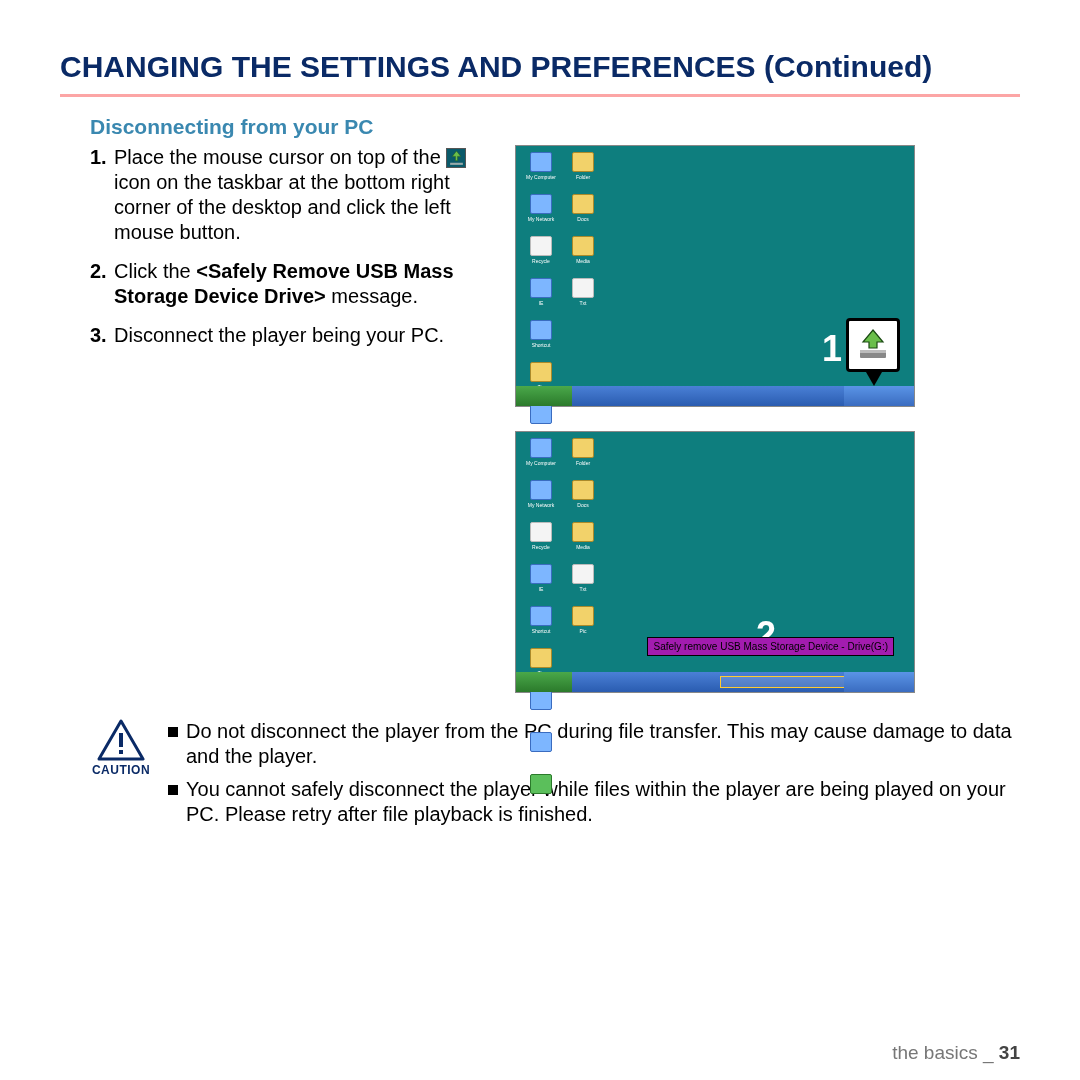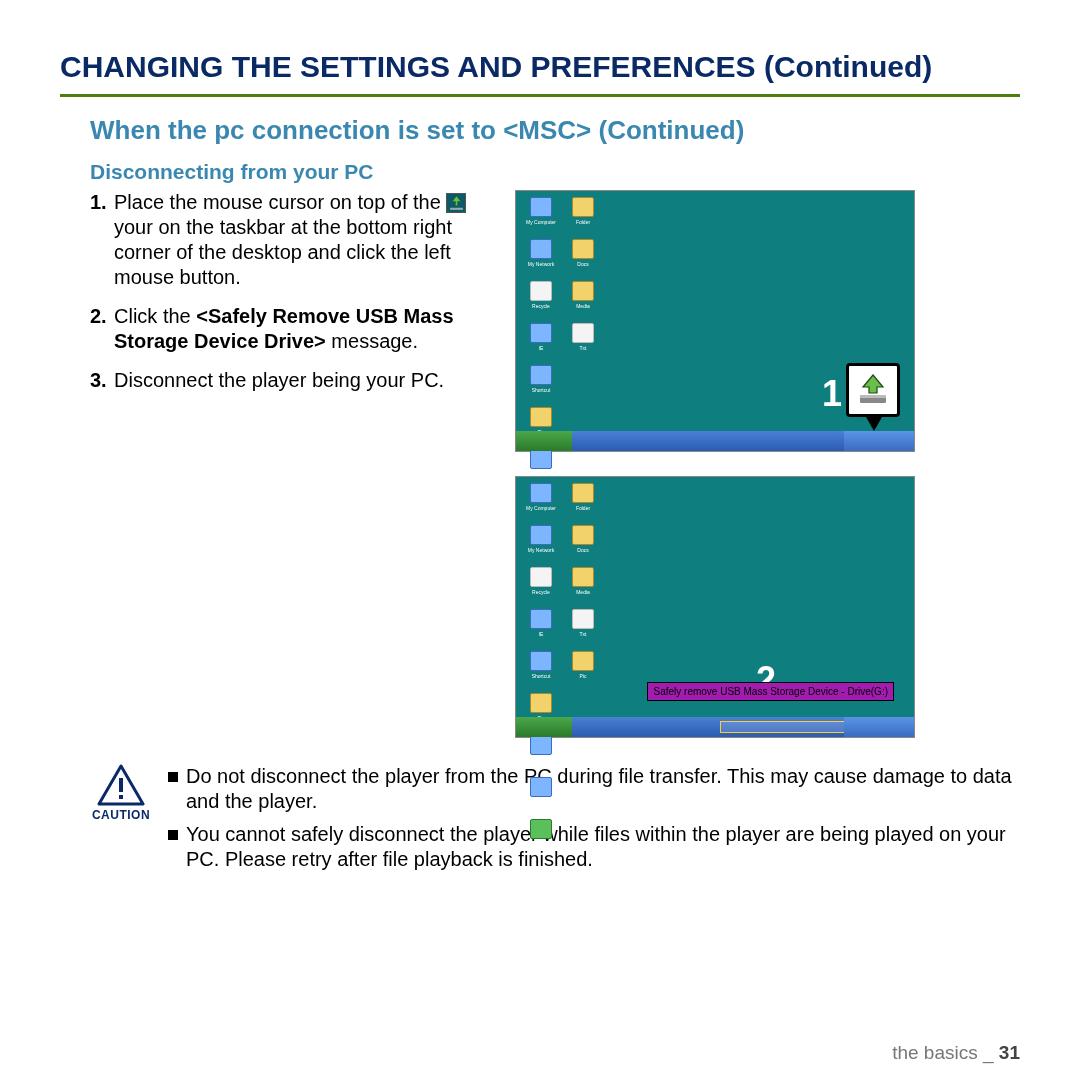--- a/index.html
+++ b/index.html
@@ -16,21 +16,21 @@
     padding: 50px 60px 30px 60px;
     position: relative;
     height: 100%;
     box-sizing: border-box;
   }
   .title {
     font-size: 30px;
     font-weight: bold;
     color: #0a2a66;
     padding-bottom: 10px;
-    border-bottom: 3px solid #4d7c0f;
+    border-bottom: 3px solid #fca5a5;
     margin-bottom: 18px;
   }
   .subtitle {
     font-size: 26px;
     font-weight: bold;
     color: #3a88b0;
     margin: 10px 0 14px 30px;
   }
   .section-header {
     font-size: 21px;
@@ -188,37 +188,36 @@
     color:#777;
   }
   .footer .pg { font-weight:bold; color:#444;}
 </style>
 </head>
 <body>
 
 <div class="page">
 
   <div class="title">CHANGING THE SETTINGS AND PREFERENCES (Continued)</div>
-  <div class="subtitle">When the pc connection is set to &lt;MSC&gt; (Continued)</div>
   <div class="section-header">Disconnecting from your PC</div>
 
   <div class="content-row">
     <div class="steps">
 
       <div class="step">
         <div class="step-num">1.</div>
         <div class="step-body">
           <span>Place the mouse cursor on top of the </span>
           <span class="taskbar-icon">
             <svg viewBox="0 0 16 16">
                 <path d="M2 12 L14 12 L14 14 L2 14 Z" fill="#9aa"></path>
                 <path d="M8 1 L12 6 L9 6 L9 10 L7 10 L7 6 L4 6 Z" fill="#6abf4b" stroke="#2a5c1a" stroke-width="0.5"></path>
               </svg>
           </span>
-          <span> your on the taskbar at the bottom right corner of the desktop and click the left mouse button.</span>
+          <span> icon on the taskbar at the bottom right corner of the desktop and click the left mouse button.</span>
         </div>
       </div>
 
       <div class="step">
         <div class="step-num">2.</div>
         <div class="step-body">
           <span>Click the </span>
           <b>&lt;Safely Remove USB Mass Storage Device Drive&gt;</b>
           <span> message.</span>
         </div>

